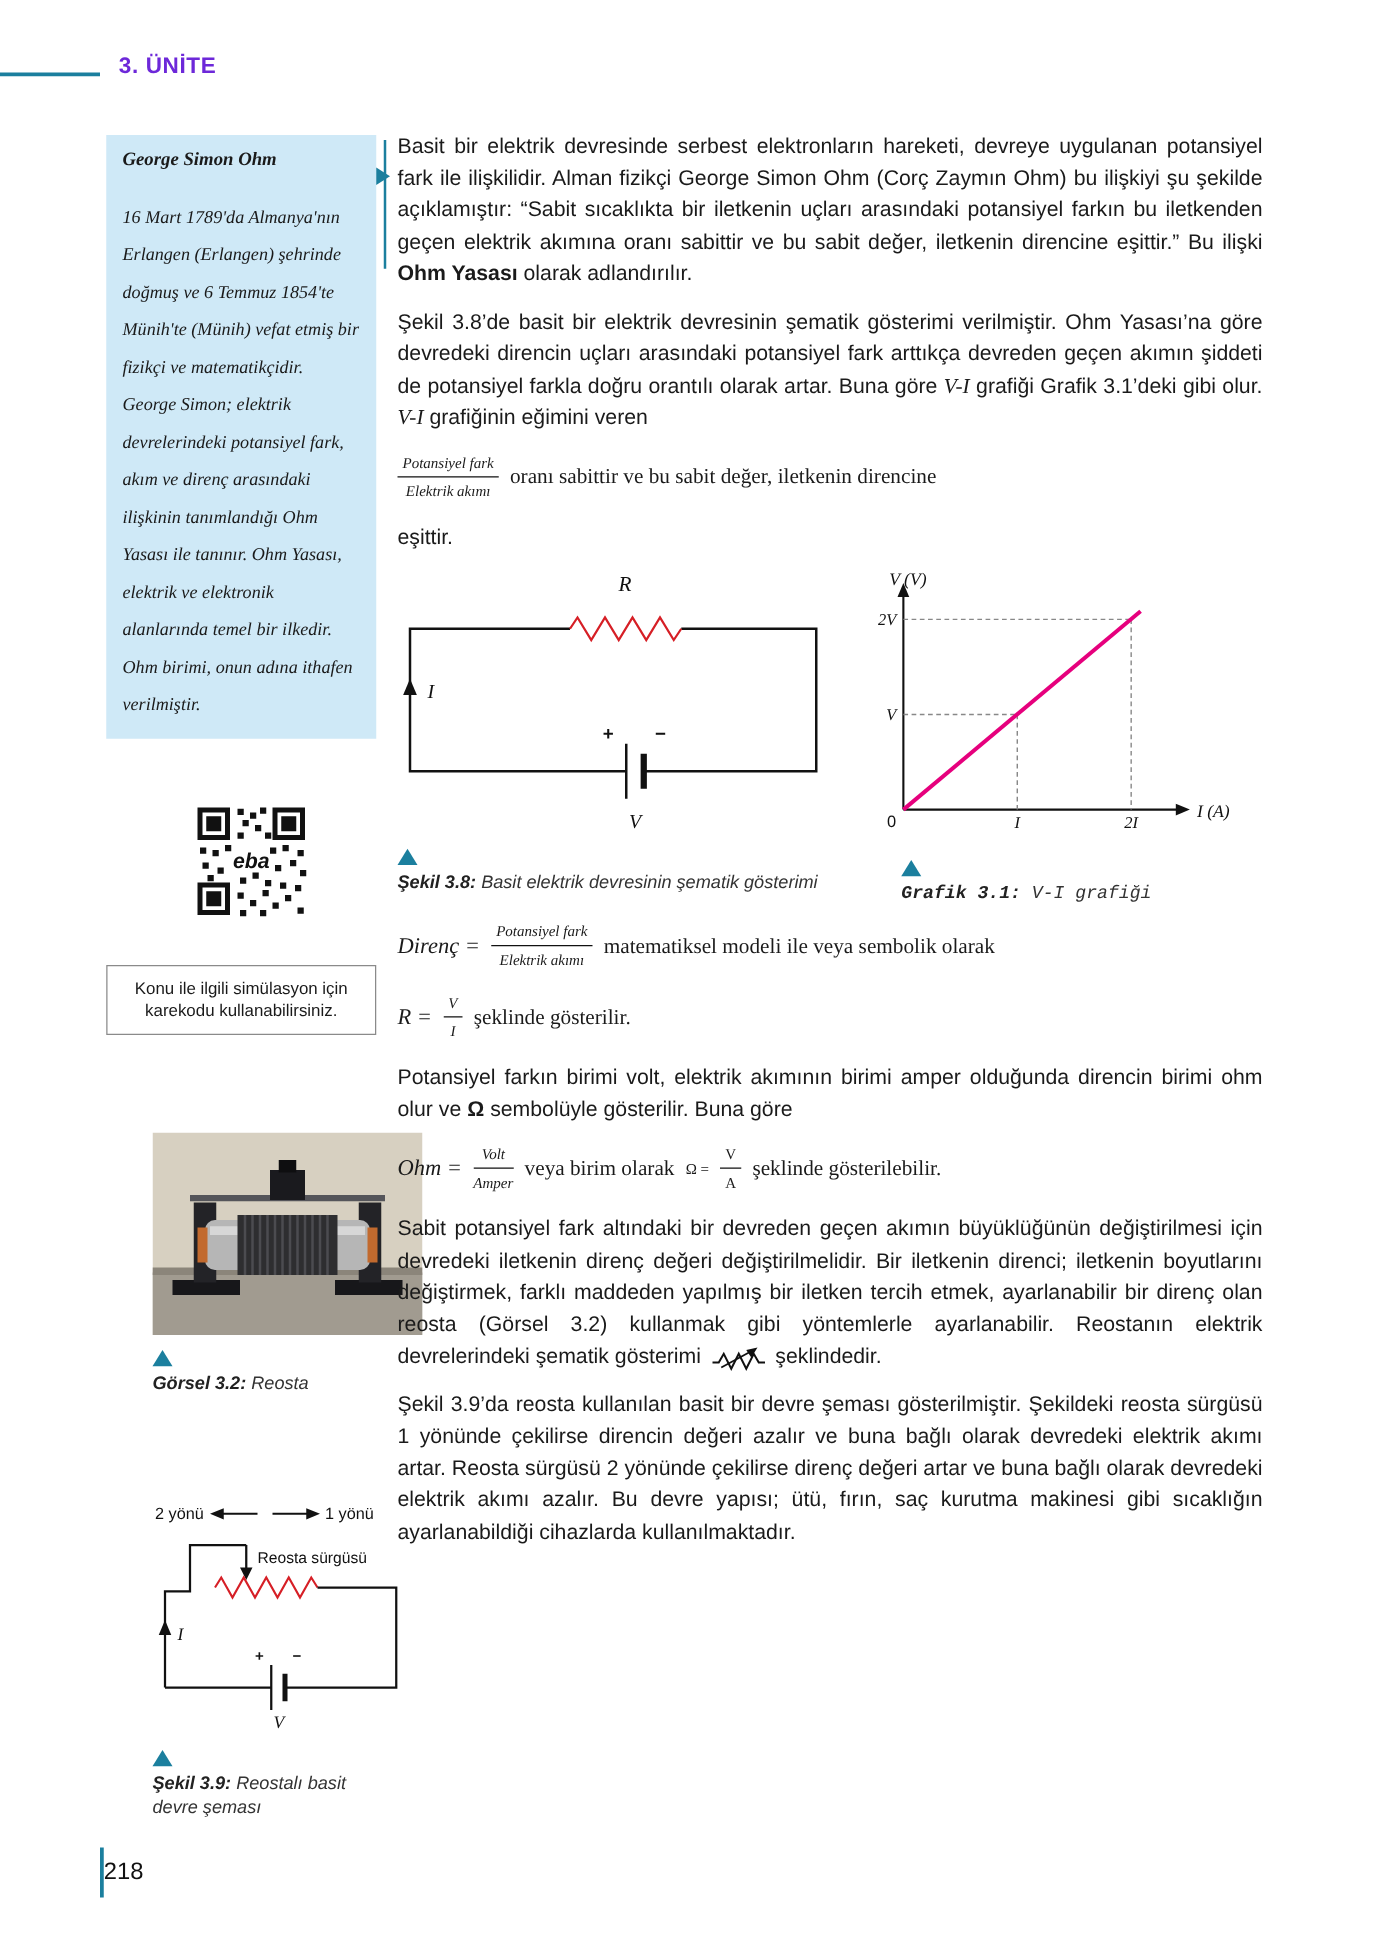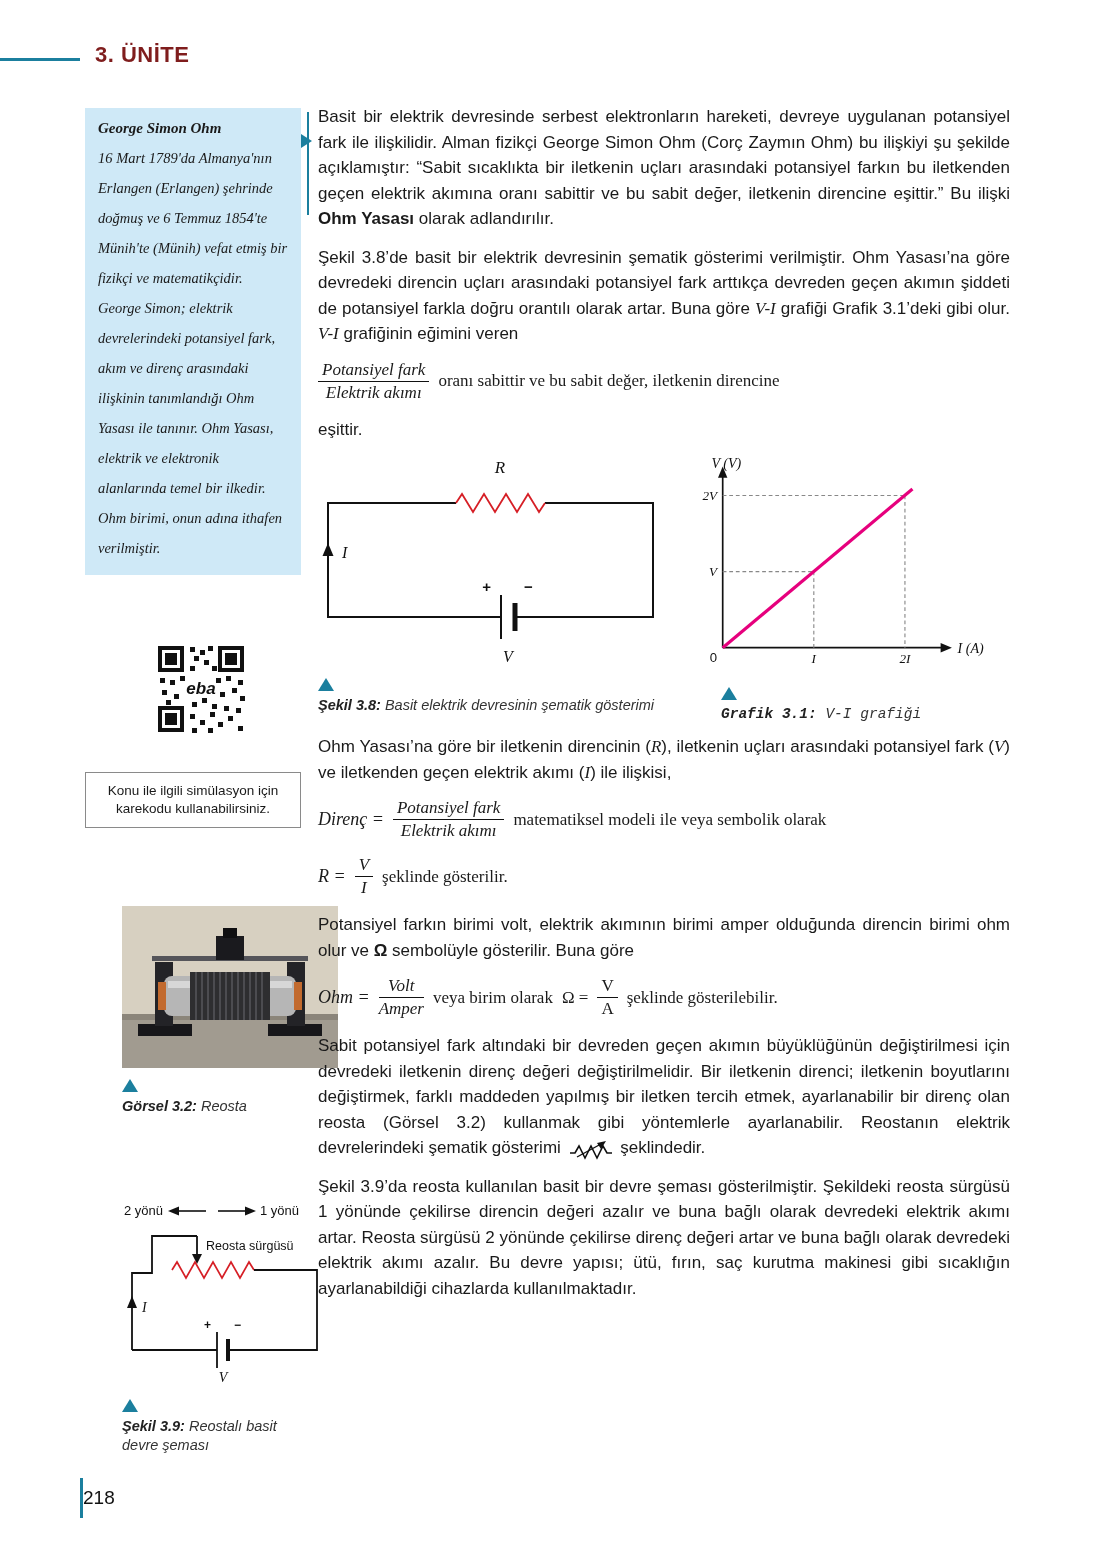--- a/index.html
+++ b/index.html
@@ -2,25 +2,25 @@
 <html><head>
 <meta charset="utf-8">
 <style>
   * { margin:0; padding:0; box-sizing:border-box; }
   html,body { background:#ffffff; }
   body { font-family:"Liberation Sans", sans-serif; color:#1a1a1a; }
   .page { position:relative; width:1105px; height:1559px; background:#fff; overflow:hidden; }
 
   
   .unit-line { position:absolute; left:0; top:58px; width:80px; height:3px; background:#1b7f9e; }
-  .unit-title { position:absolute; left:95px; top:42px; font-size:22px; font-weight:bold; color:#7f1d1d; letter-spacing:.5px; }
+  .unit-title { position:absolute; left:95px; top:42px; font-size:18px; font-weight:bold; color:#6d28d9; letter-spacing:.5px; }
 
   
   .bio-box { position:absolute; left:85px; top:108px; width:216px; min-height:448px; background:#cfe9f7; padding:12px 13px; font-family:"Liberation Serif", serif; }
-  .bio-box h3 { font-size:15px; font-style:italic; font-weight:bold; margin-bottom:6px; }
+  .bio-box h3 { font-size:15px; font-style:italic; font-weight:bold; margin-bottom:22px; }
   .bio-box p { font-size:14.5px; font-style:italic; line-height:30px; }
   .bio-line { position:absolute; left:307px; top:112px; height:103px; border-left:2px solid #1b7f9e; }
   .bio-arrow { position:absolute; left:301px; top:134px; width:0; height:0; border-top:7px solid transparent; border-bottom:7px solid transparent; border-left:11px solid #1b7f9e; }
 
   .qr-block { position:absolute; left:154px; top:642px; }
   .qr-note { position:absolute; left:85px; top:772px; width:216px; border:1px solid #8a8a8a; padding:9px 10px; font-size:13.5px; line-height:18px; text-align:center; }
 
   figure { display:block; }
   .fig-abs { position:absolute; width:216px;padding-left:37px; }
   .gorsel32 { left:85px; top:906px; }
@@ -32,21 +32,21 @@
   .cap-text { font-style:italic; color:#333; }
 
   
   .main-col { position:absolute; left:318px; top:104px; width:692px; }
   .body-text { font-size:17px; line-height:25.5px; text-align:justify; margin-bottom:13px; }
   .b { font-weight:bold; }
   .ital-ser { font-family:"Liberation Serif", serif; font-style:italic; }
 
   .formula-line { display:flex; align-items:center; gap:9px; margin:4px 0 14px; font-family:"Liberation Serif", serif; font-style:italic; font-size:18px; }
   .formula-line .plain { font-family:Liberation Serif, serif; font-style:normal; font-size:17px; }
-  .frac { display:inline-flex; flex-direction:column; text-align:center; font-size:17px; line-height:20px; }
+  .frac { display:inline-flex; flex-direction:column; text-align:center; font-size:12px; line-height:20px; }
   .frac .num { border-bottom:1.5px solid #111; padding:0 4px 1px; }
   .frac .den { padding-top:1px; }
   .frac.upright { font-style:normal; }
 
   .figures-row { display:flex; gap:24px; margin:4px 0 10px; }
   .fig-col figcaption { max-width:340px; }
   .graph-cap { margin-left:34px;font-family:Liberation Mono, monospace; }
 
   .rheo-sym { vertical-align:middle; margin:0 2px; }
 
@@ -240,21 +240,20 @@
         <div class="graph-cap">
           <div class="tri"></div>
           <figcaption>
             <span class="cap-label">Grafik 3.1:</span>
             <span class="cap-text">V-I grafiği</span>
           </figcaption>
         </div>
       </figure>
     </div>
 
-    <p class="body-text"><span>Ohm Yasası’na göre bir iletkenin direncinin (</span><span class="ital-ser">R</span><span>), iletkenin uçları arasındaki potansiyel fark (</span><span class="ital-ser">V</span><span>) ve iletkenden geçen elektrik akımı (</span><span class="ital-ser">I</span><span>) ile ilişkisi,</span></p>
 
     <div class="formula-line">
       <span>Direnç =</span>
       <span class="frac">
           <span class="num">Potansiyel fark</span>
           <span class="den">Elektrik akımı</span>
         </span>
       <span class="plain">matematiksel modeli ile veya sembolik olarak</span>
     </div>
 

